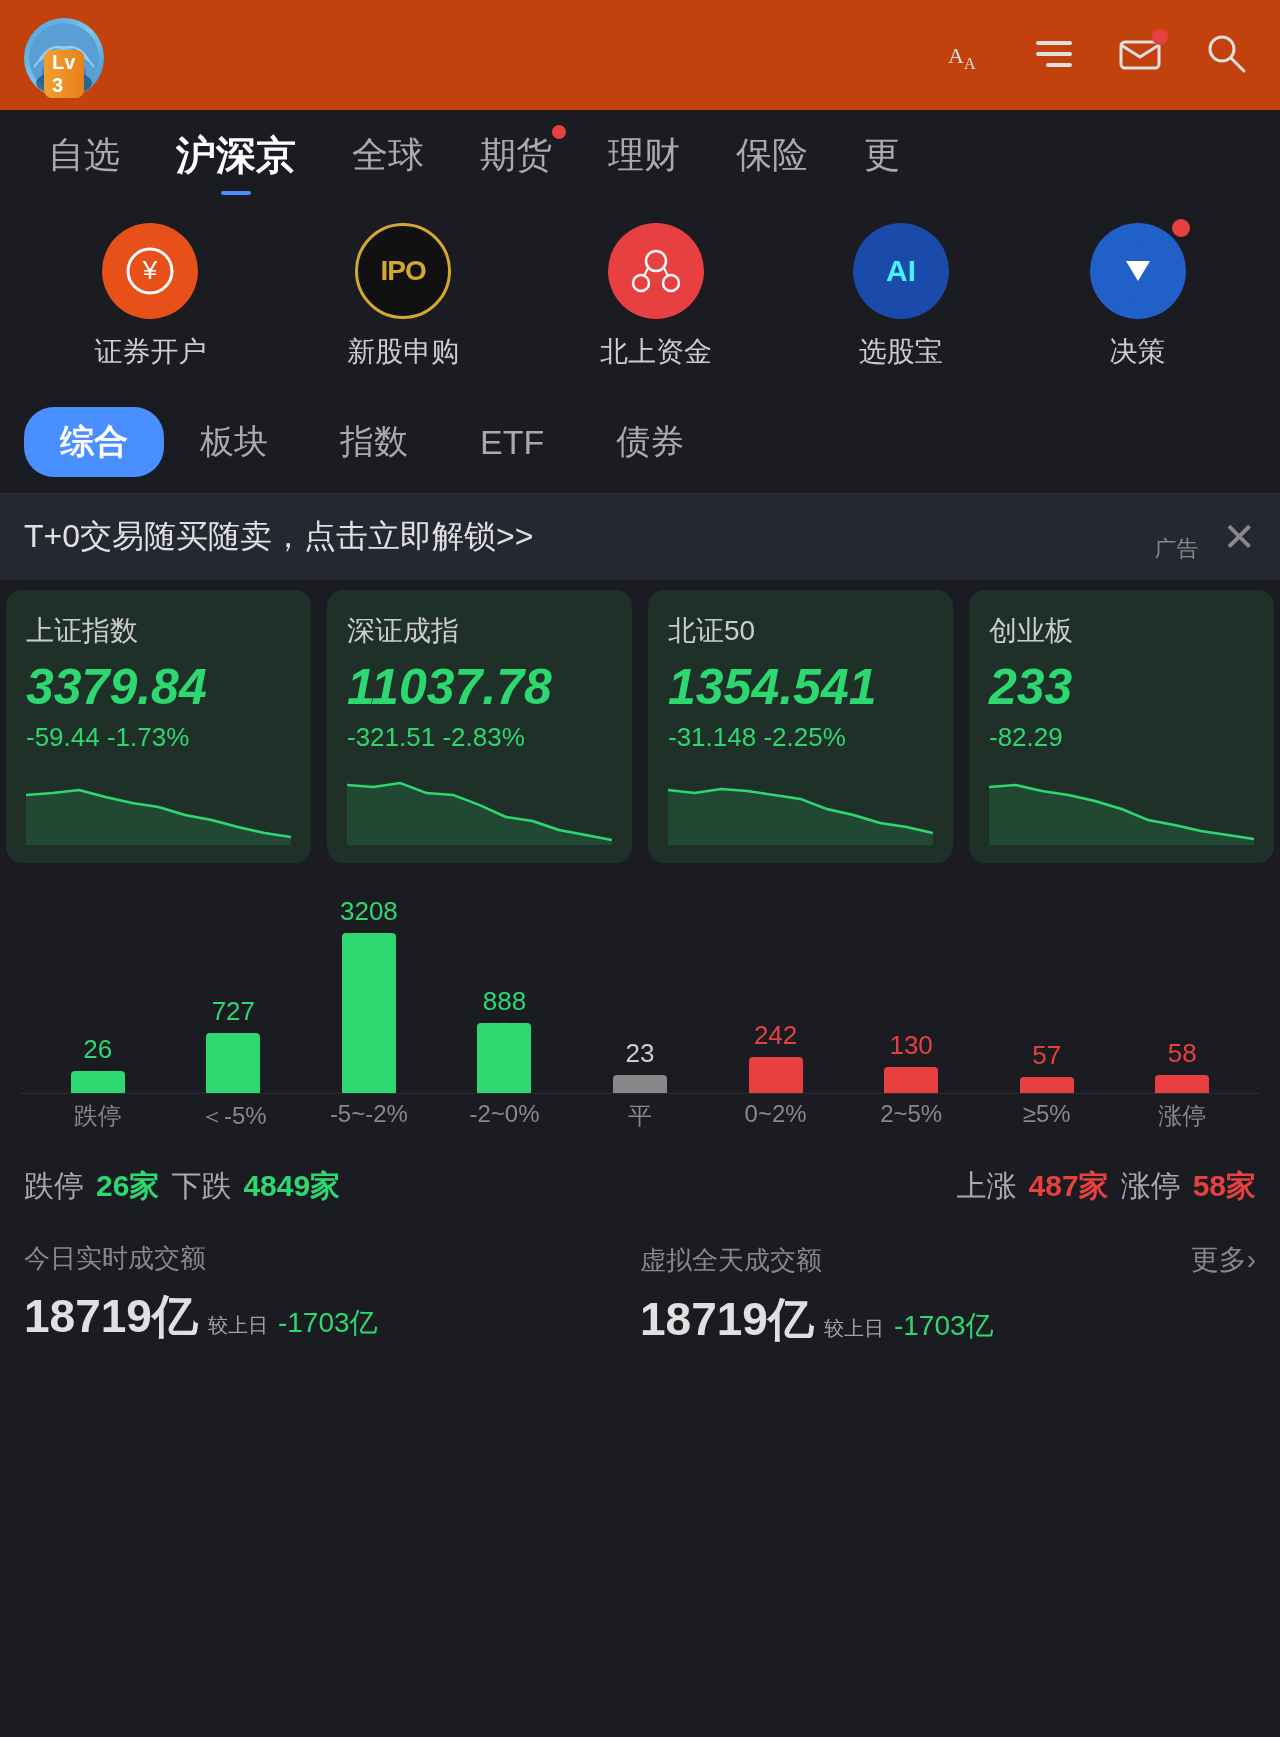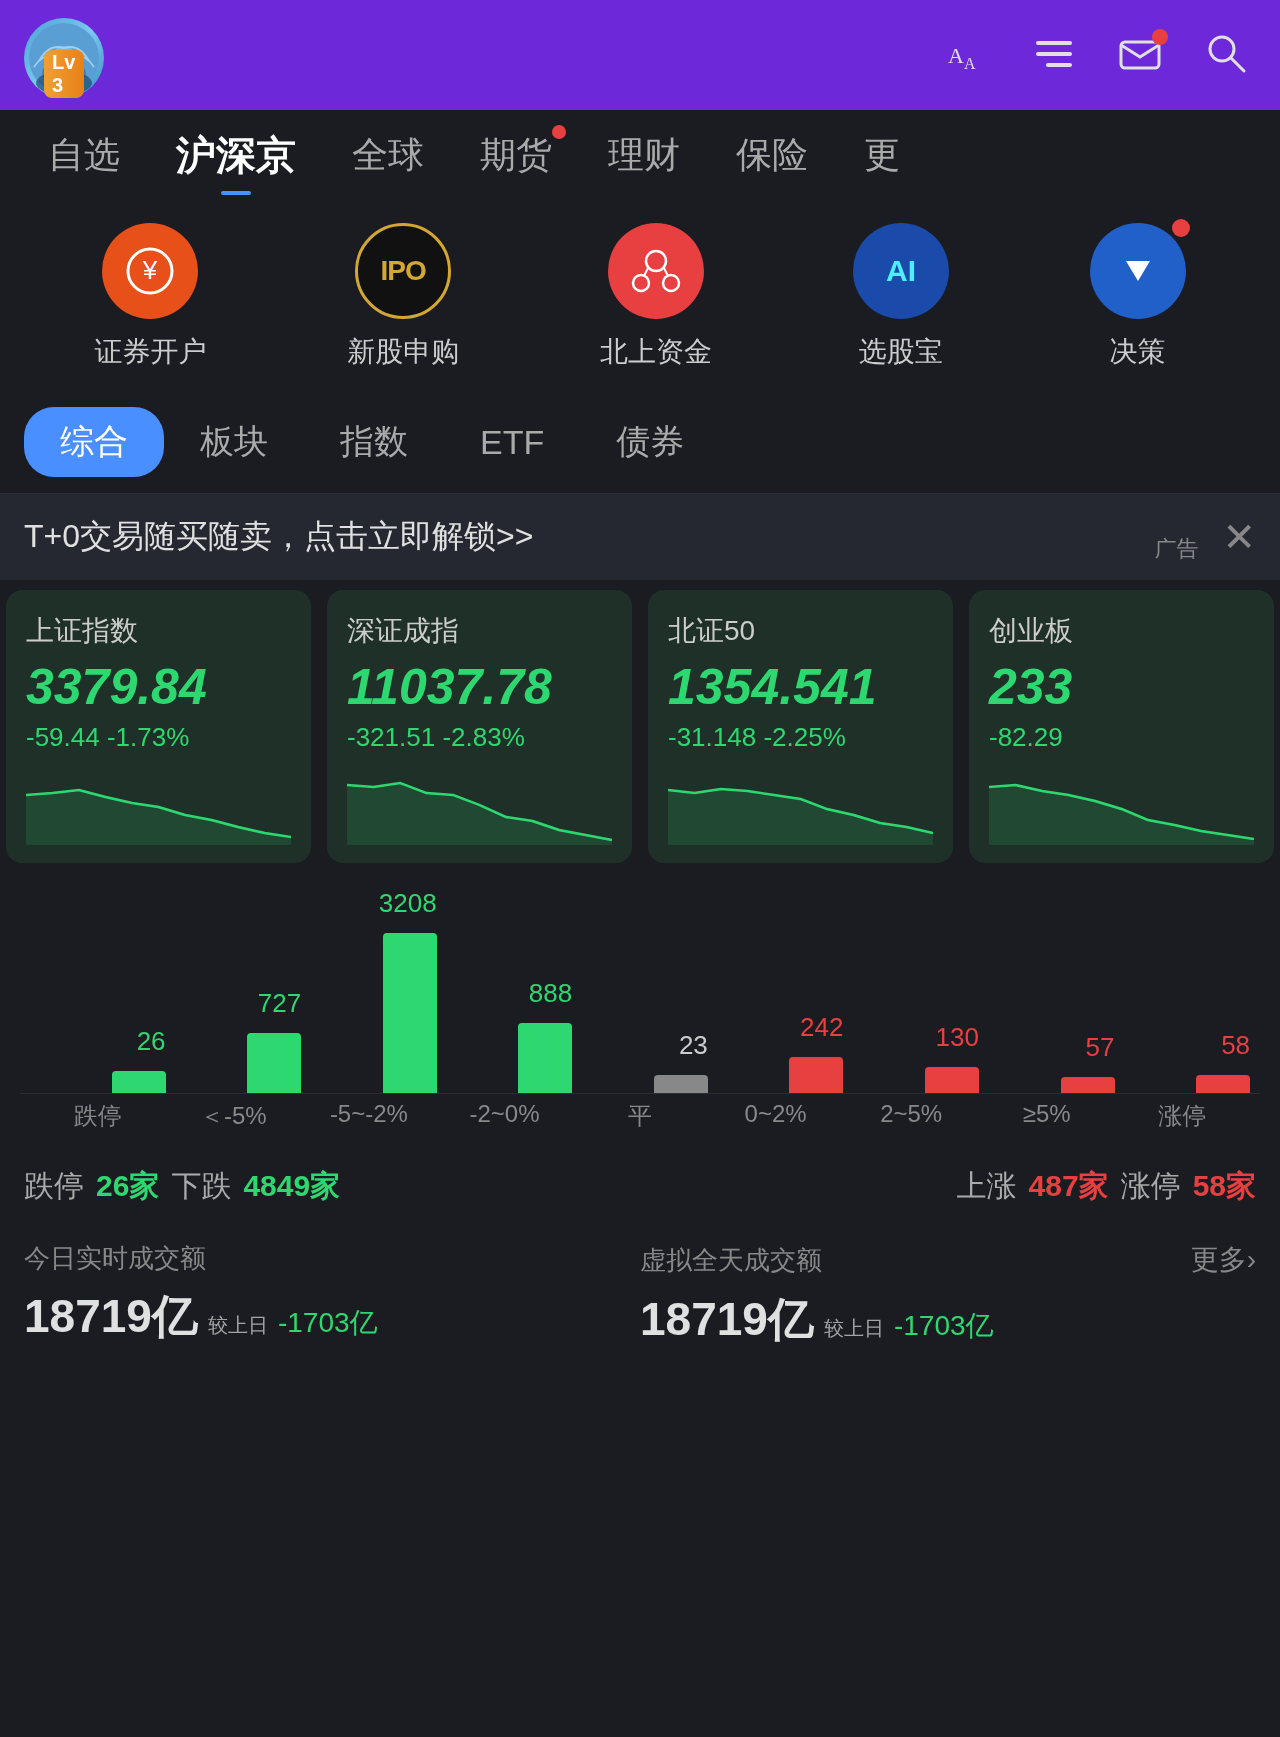--- a/index.html
+++ b/index.html
@@ -11,21 +11,21 @@
       min-height: 1737px;
       overflow-x: hidden;
     }
 
     
     .header {
       display: flex;
       align-items: center;
       justify-content: space-between;
       padding: 18px 32px 12px 24px;
-      background: #6d28d9;
+      background: #c2410c;
     }
     .avatar-wrap {
       position: relative;
       width: 80px;
       height: 80px;
     }
     .avatar-circle {
       width: 80px;
       height: 80px;
       border-radius: 50%;
@@ -162,21 +162,21 @@
     .filter-tab {
       font-size: 34px;
       color: #aaaaaa;
       padding: 12px 36px;
       border-radius: 30px;
       cursor: pointer;
     }
     .filter-tab.active {
       background: #4a8fff;
       color: #ffffff;
-      font-weight: normal;
+      font-weight: bold;
     }
 
     
     .ad-banner {
       background: #252830;
       padding: 20px 24px;
       display: flex;
       align-items: center;
       justify-content: space-between;
       border-top: 1px solid #2a2d35;
@@ -247,22 +247,22 @@
       display: flex;
       align-items: flex-end;
       justify-content: space-around;
       height: 200px;
       padding: 0 10px;
       position: relative;
     }
     .bar-col {
       display: flex;
       flex-direction: column;
-      align-items: flex-end;
-      gap: 14px;
+      align-items: center;
+      gap: 6px;
       flex: 1;
     }
     .bar-value {
       font-size: 26px;
       color: #2ed870;
       text-align: center;
     }
     .bar-value.red { color: #e84040; }
     .bar-value.white { color: #cccccc; }
     .bar-rect {

